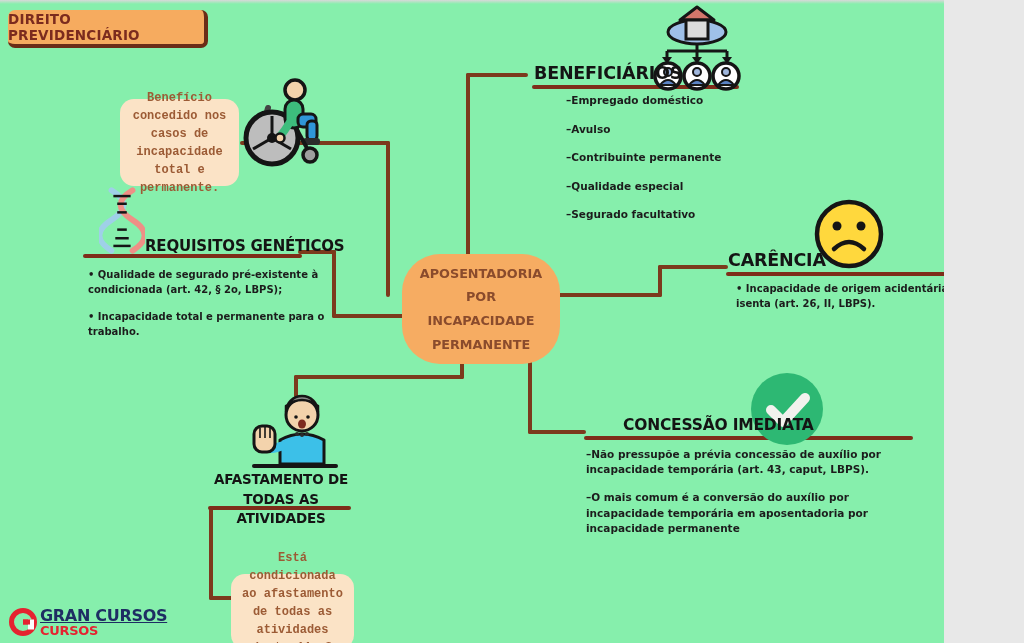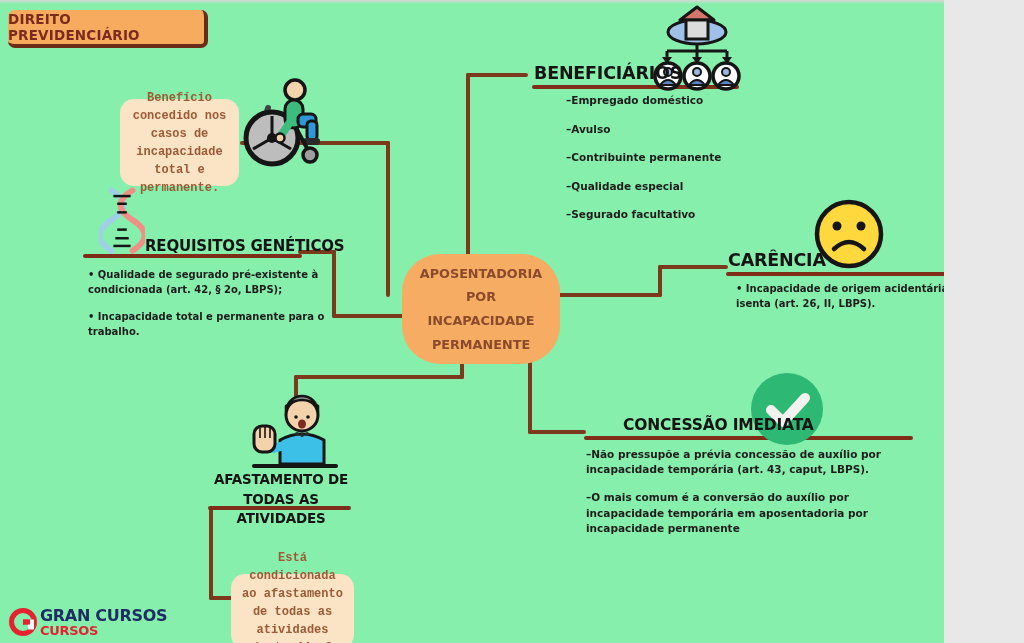--- a/index.html
+++ b/index.html
@@ -57,21 +57,21 @@
   .ben-list{left:550px;top:94px;font-size:10.5px;}
   .ben-list div{margin-bottom:16.5px;margin-left:16px;}
   .para{margin:0 0 13px 0;line-height:1.45;}
   .req-list{left:88px;top:268px;width:262px;font-size:10px;}
   .car-list{left:736px;top:282px;width:240px;font-size:10px;}
   .con-list{left:586px;top:447px;width:338px;font-size:10.5px;}
 
   
   .logo{position:absolute;left:8px;top:607px;display:flex;align-items:center;}
   .logo-text{margin-left:2px;line-height:1;}
-  .logo-top{color:#1e2d63;font-weight:bold;font-size:16px;letter-spacing:-.3px;}
+  .logo-top{color:#1e2d63;font-weight:bold;font-size:16px;letter-spacing:-.3px;text-decoration:underline;}
   .logo-bottom{color:#e52330;font-weight:bold;font-size:13px;letter-spacing:-.3px;margin-top:0px;}
 </style>
 </head>
 <body>
 
 <div id="stage">
 
   <div class="line" style="left:240px;top:141px;width:150px;height:4px;"></div>
   <div class="line" style="left:386px;top:141px;width:4px;height:156px;"></div>
 

